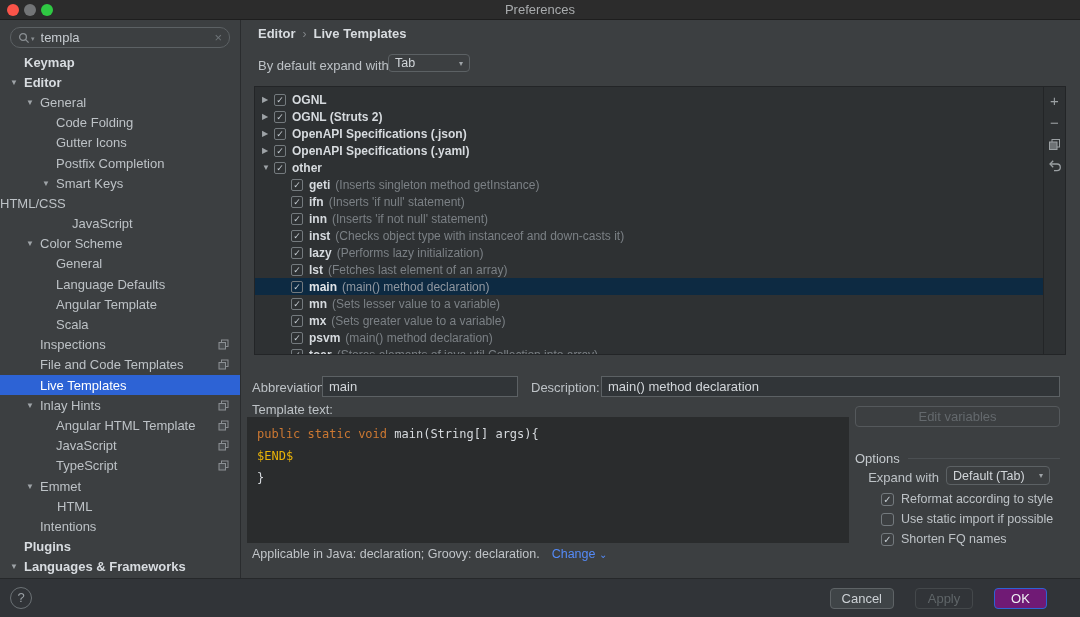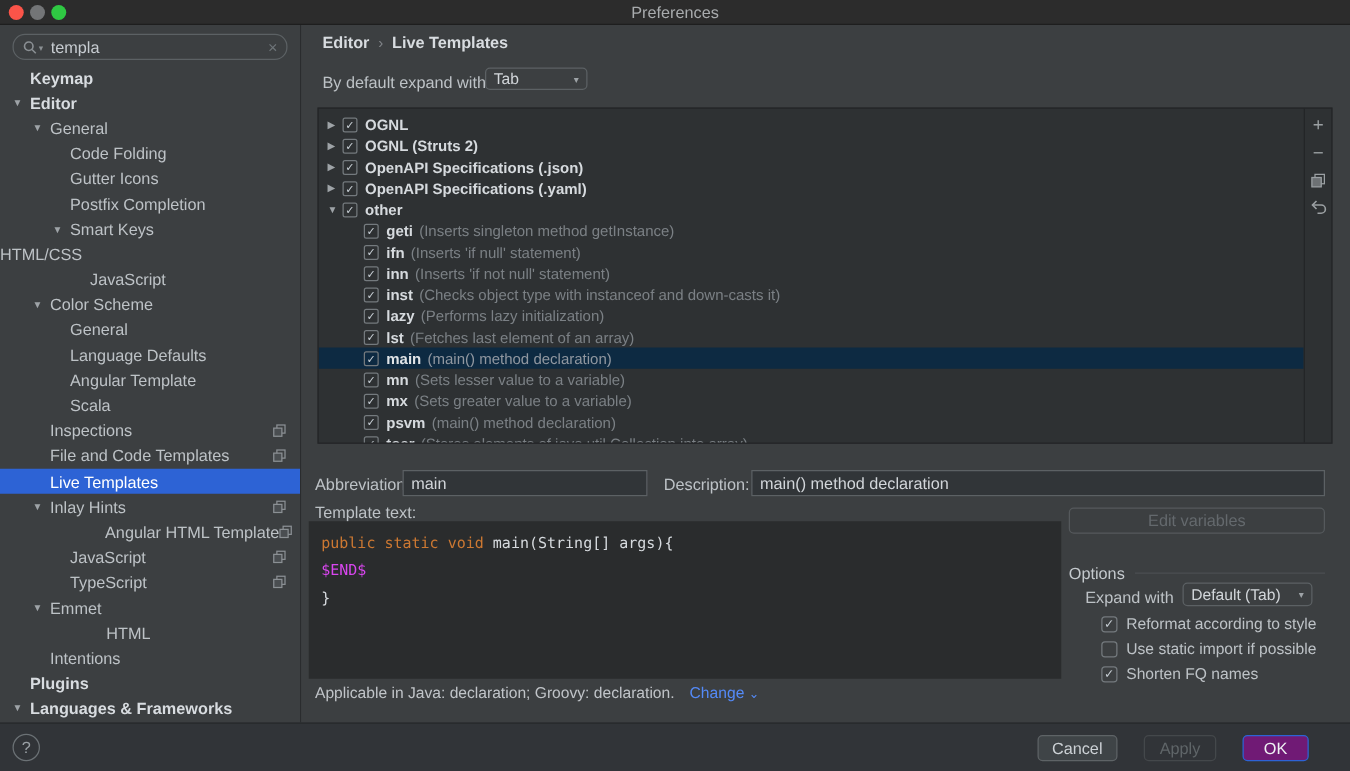--- a/index.html
+++ b/index.html
@@ -60,21 +60,21 @@
   .form-label { position:absolute; color:#bdc2c6; }
   .tfield { position:absolute; height:21px; background:#313538; border:1px solid #5c6164; color:#d2d6da; font-family:"Liberation Sans",sans-serif; font-size:13px; padding:0 6px; outline:none; }
   #abbrev-label { left:11px; top:360px; }
   #abbrev-input { left:81px; top:356px; width:196px; }
   #desc-label { left:290px; top:360px; }
   #desc-input { left:360px; top:356px; width:459px; }
   #template-label { left:11px; top:382px; }
   #code-box { position:absolute; left:6px; top:397px; width:602px; height:126px; background:#2a2c2d; padding:6px 10px; font-family:"DejaVu Sans Mono", monospace; font-size:12px; line-height:22px; }
   .tok-keyword { color:#cc7832; }
   .tok-plain { color:#d6dade; }
-  .tok-variable { color:#d946ef; }
+  .tok-variable { color:#eab308; }
   #edit-vars { position:absolute; left:614px; top:386px; width:205px; height:21px; border:1px solid #55595c; border-radius:4px; background:transparent; color:#64696d; text-align:center; line-height:19px; }
   #options-head { position:absolute; left:614px; top:431px; width:205px; display:flex; align-items:center; }
   #options-title { color:#c4c9cd; }
   #options-line { flex:1; height:1px; background:#4b4f52; margin-left:8px; }
   #expandwith-label { position:absolute; left:604px; top:450px; width:94px; text-align:right; }
   #expandwith-combo { position:absolute; left:705px; top:446px; width:104px; height:19px; font-size:12.5px; }
   .opt-check { position:absolute; left:640px; display:flex; align-items:center; height:16px; font-size:12.5px; color:#bdc2c6; }
   .cb-opt { width:13px; height:13px; font-size:10px; border-radius:3px; margin-right:7px; }
   #applicable { position:absolute; left:11px; top:527px; color:#c0c4c8; font-size:12.5px; }
   #change-link { color:#548af7; margin-left:12px; cursor:pointer; }
@@ -176,21 +176,21 @@
           <span class="lbl">Live Templates</span>
         </div>
         <div class="side-row" style="padding-left: 26px;">
           <span class="arrow">▼</span>
           <span class="lbl">Inlay Hints</span>
           <svg class="copy-ic" width="11" height="11" viewBox="0 0 11 11">
             <rect x="3.5" y="1" width="6.5" height="6.5" fill="none" stroke="#8b9094"></rect>
             <rect x="1" y="3.5" width="6.5" height="6.5" fill="#4a4e51" stroke="#8b9094"></rect>
           </svg>
         </div>
-        <div class="side-row" style="padding-left: 56px; margin-left: 28px;">
+        <div class="side-row" style="padding-left: 56px;">
           <span class="lbl">Angular HTML Template</span>
           <svg class="copy-ic" width="11" height="11" viewBox="0 0 11 11">
             <rect x="3.5" y="1" width="6.5" height="6.5" fill="none" stroke="#8b9094"></rect>
             <rect x="1" y="3.5" width="6.5" height="6.5" fill="#4a4e51" stroke="#8b9094"></rect>
           </svg>
         </div>
         <div class="side-row" style="padding-left: 56px;">
           <span class="lbl">JavaScript</span>
           <svg class="copy-ic" width="11" height="11" viewBox="0 0 11 11">
             <rect x="3.5" y="1" width="6.5" height="6.5" fill="none" stroke="#8b9094"></rect>
@@ -201,21 +201,21 @@
           <span class="lbl">TypeScript</span>
           <svg class="copy-ic" width="11" height="11" viewBox="0 0 11 11">
             <rect x="3.5" y="1" width="6.5" height="6.5" fill="none" stroke="#8b9094"></rect>
             <rect x="1" y="3.5" width="6.5" height="6.5" fill="#4a4e51" stroke="#8b9094"></rect>
           </svg>
         </div>
         <div class="side-row" style="padding-left: 26px;">
           <span class="arrow">▼</span>
           <span class="lbl">Emmet</span>
         </div>
-        <div class="side-row" style="padding-left: 85px;">
+        <div class="side-row" style="padding-left: 57px;">
           <span class="lbl">HTML</span>
         </div>
         <div class="side-row" style="padding-left: 40px;">
           <span class="lbl">Intentions</span>
         </div>
         <div class="side-row bold" style="padding-left: 24px;">
           <span class="lbl">Plugins</span>
         </div>
         <div class="side-row bold" style="padding-left: 10px;">
           <span class="arrow">▼</span>

